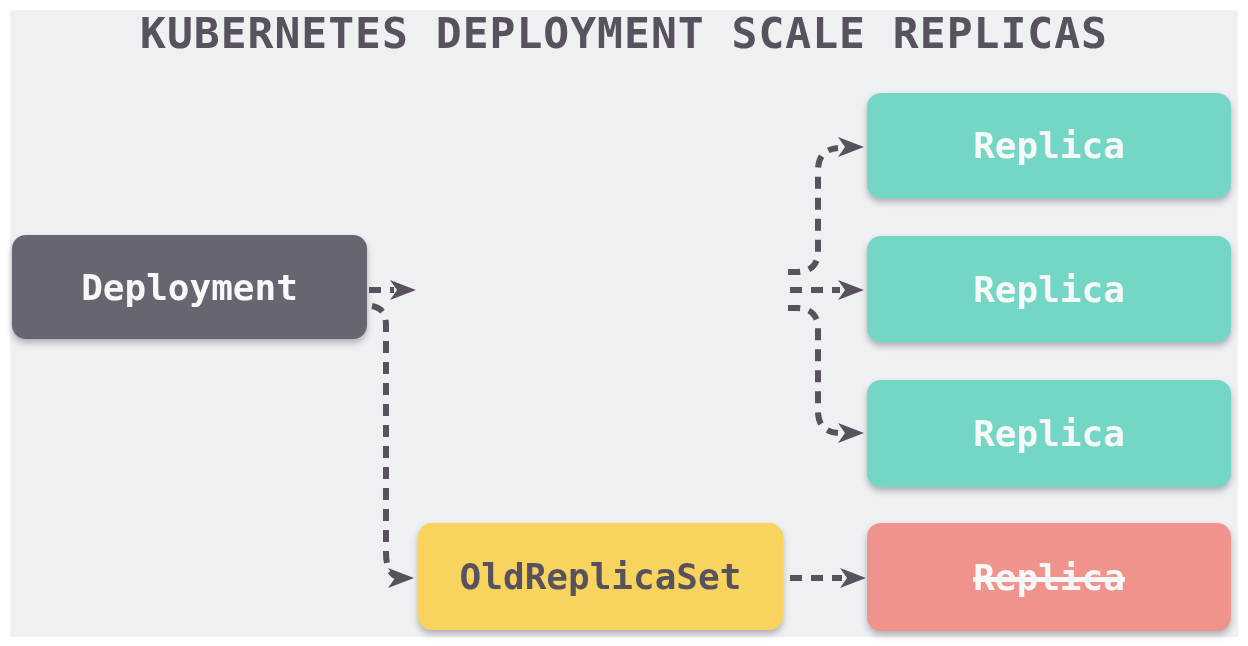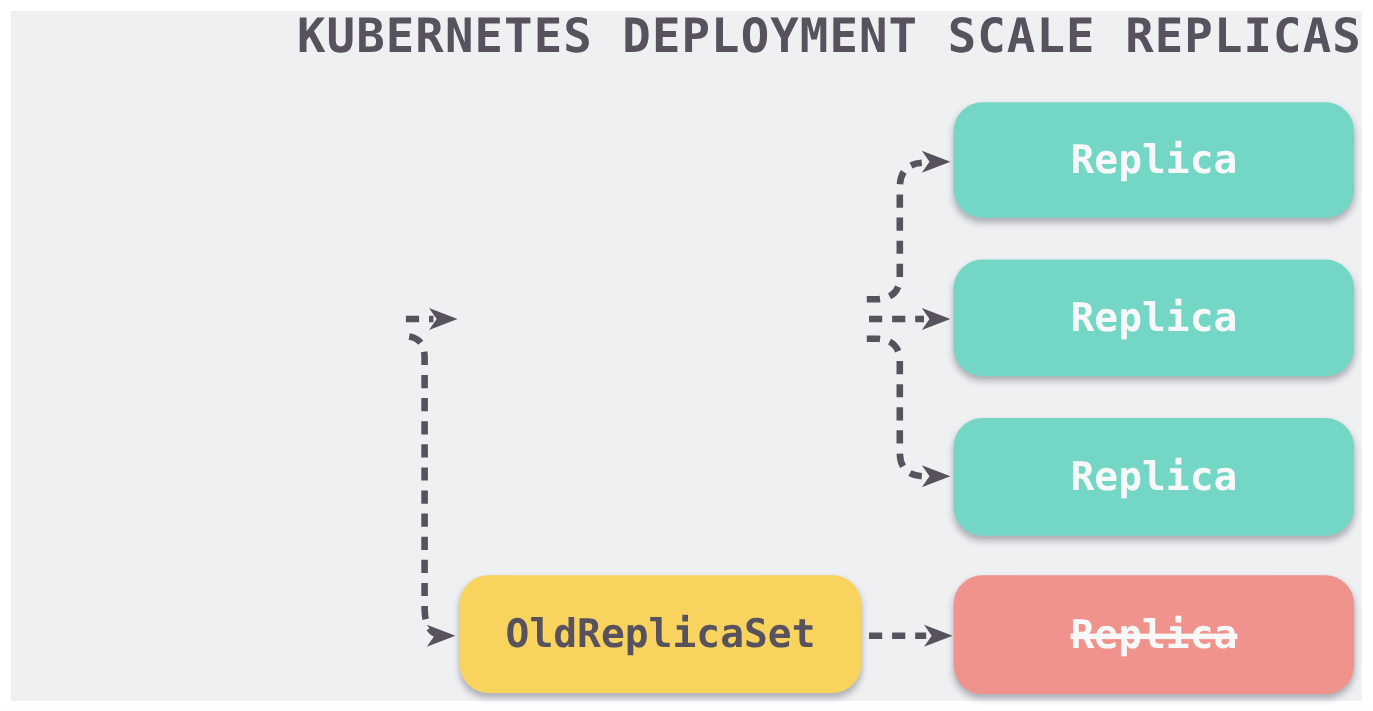--- a/index.html
+++ b/index.html
@@ -21,30 +21,30 @@
     top: 10px;
     width: 1228px;
     height: 627px;
     background: var(--panel-bg, #eff0f2);
   }
   .diagram-title {
     position: absolute;
     left: 10px;
     top: 8px;
     width: 1228px;
-    text-align: right;
+    text-align: center;
     font-size: 43px;
     font-weight: bold;
     letter-spacing: 1px;
     color: var(--ink, #57525e);
     white-space: nowrap;
   }
   .node {
     position: absolute;
-    border-radius: 26px;
+    border-radius: 14px;
     display: flex;
     align-items: center;
     justify-content: center;
     font-size: 36px;
     font-weight: bold;
     box-shadow: 0 4px 6px rgba(100, 100, 112, 0.45);
     color: var(--box-text-light, #f7f8f8);
     white-space: nowrap;
   }
   .node-deployment     { left: 12px;  top: 235px; width: 355px; height: 104px; background: var(--deployment-fill, #686470); }
@@ -108,20 +108,23 @@
       <path d="M 788 308 H 798 C 812 309 818 316 818 329 V 411 C 818 424 824 432 838 433"></path>
       <polygon points="864,433 838,423 845,433 838,443"></polygon>
     </g>
 
     <g>
       <path d="M 790 578 H 842"></path>
       <polygon points="866,578 840,568 847,578 840,588"></polygon>
     </g>
   </svg>
 
+  <div class="node node-deployment">
+    <span>Deployment</span>
+  </div>
 
 
   <div class="node node-replica-top">
     <span>Replica</span>
   </div>
 
   <div class="node node-replica-middle">
     <span>Replica</span>
   </div>
 

